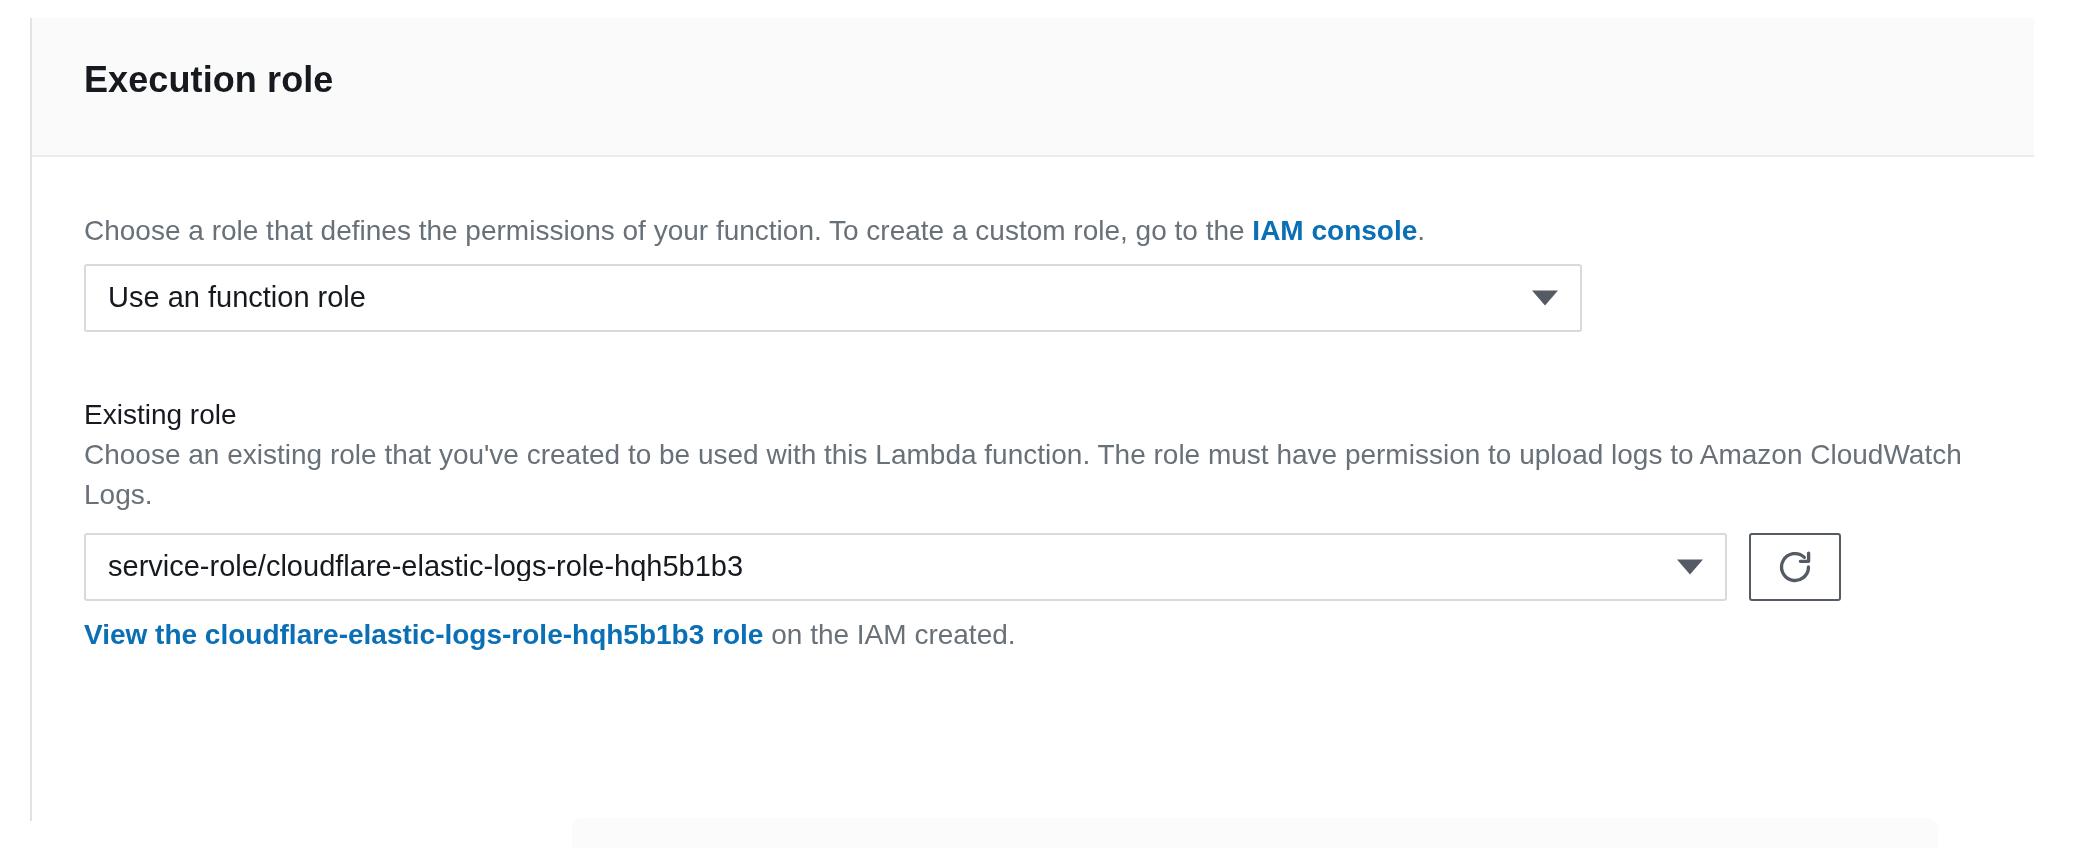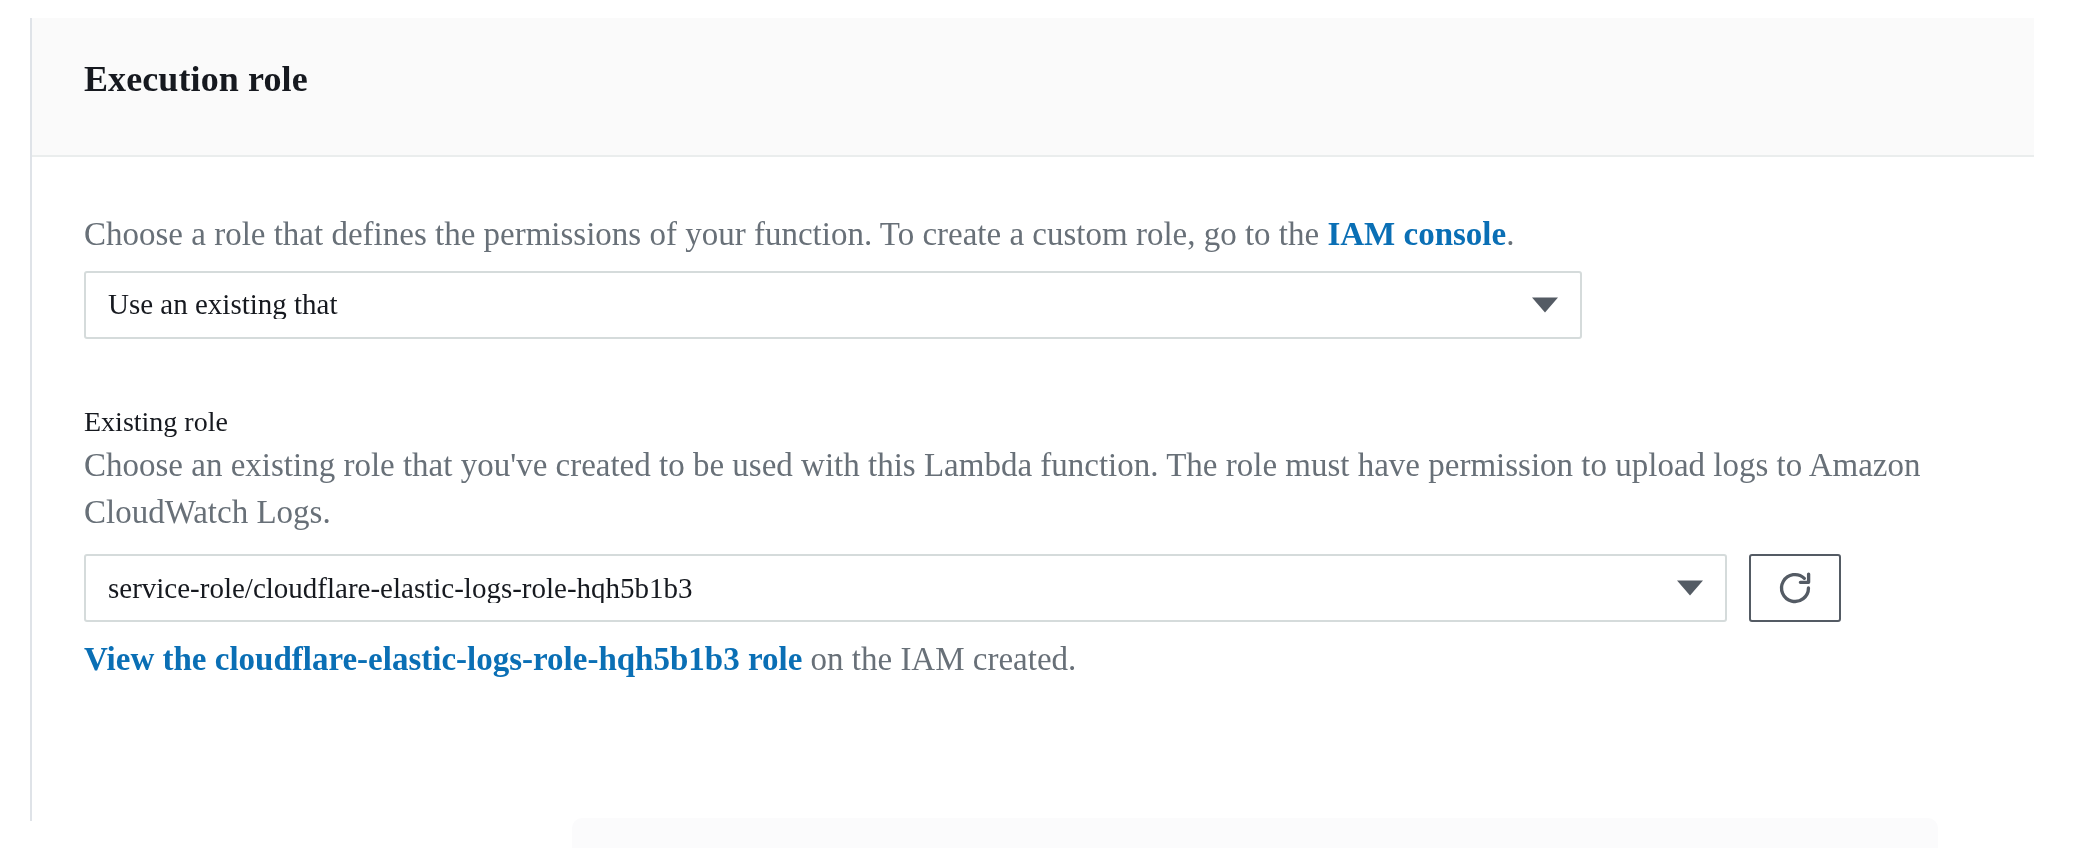--- a/index.html
+++ b/index.html
@@ -33,21 +33,20 @@
 
   
   .card {
     position: absolute;
     left: 30px;
     top: 18px;
     width: 2004px;
     background: #84cc16;
     border-left: 2px solid #dfe3e8;
     box-sizing: border-box;
-    font-family: Liberation Serif, serif;
   }
 
   .card-header {
     background: #fafafa;
     border-bottom: 2px solid #eaeded;
     height: 139px;
     box-sizing: border-box;
     padding: 42px 0 0 52px;
   }
 
@@ -63,21 +62,21 @@
   .card-body {
     padding: 0 0 0 52px;
     background: #ffffff;
     height: 664px;
     box-sizing: border-box;
     position: relative;
   }
 
   
   .desc {
-    font-size: 33px;
+    font-size: 28px;
     color: #687078;
     line-height: 1.42;
     margin: 0;
     max-width: 1968px;
   }
 
   .desc a,
   .link-strong {
     color: #0a6fb5;
     font-weight: 700;
@@ -178,21 +177,21 @@
     <h2 class="card-title">Execution role</h2>
   </div>
 
   <div class="card-body">
 
     <div class="block-role-type">
       <p class="desc"><span>Choose a role that defines the permissions of your function. To create a custom role, go to the </span><a href="#">IAM console</a><span>.</span></p>
 
       <div class="select-row" style="padding-top:13px;">
         <div class="select select-role-type">
-          <span class="select-value">Use an existing that</span>
+          <span class="select-value">Use an function role</span>
           <span class="chevron"></span>
         </div>
       </div>
     </div>
 
     <div class="block-existing">
       <div class="field-label">Existing role</div>
       <p class="desc">Choose an existing role that you've created to be used with this Lambda function. The role must have permission to upload logs to Amazon CloudWatch Logs.</p>
 
       <div class="select-row" style="padding-top:18px;">

